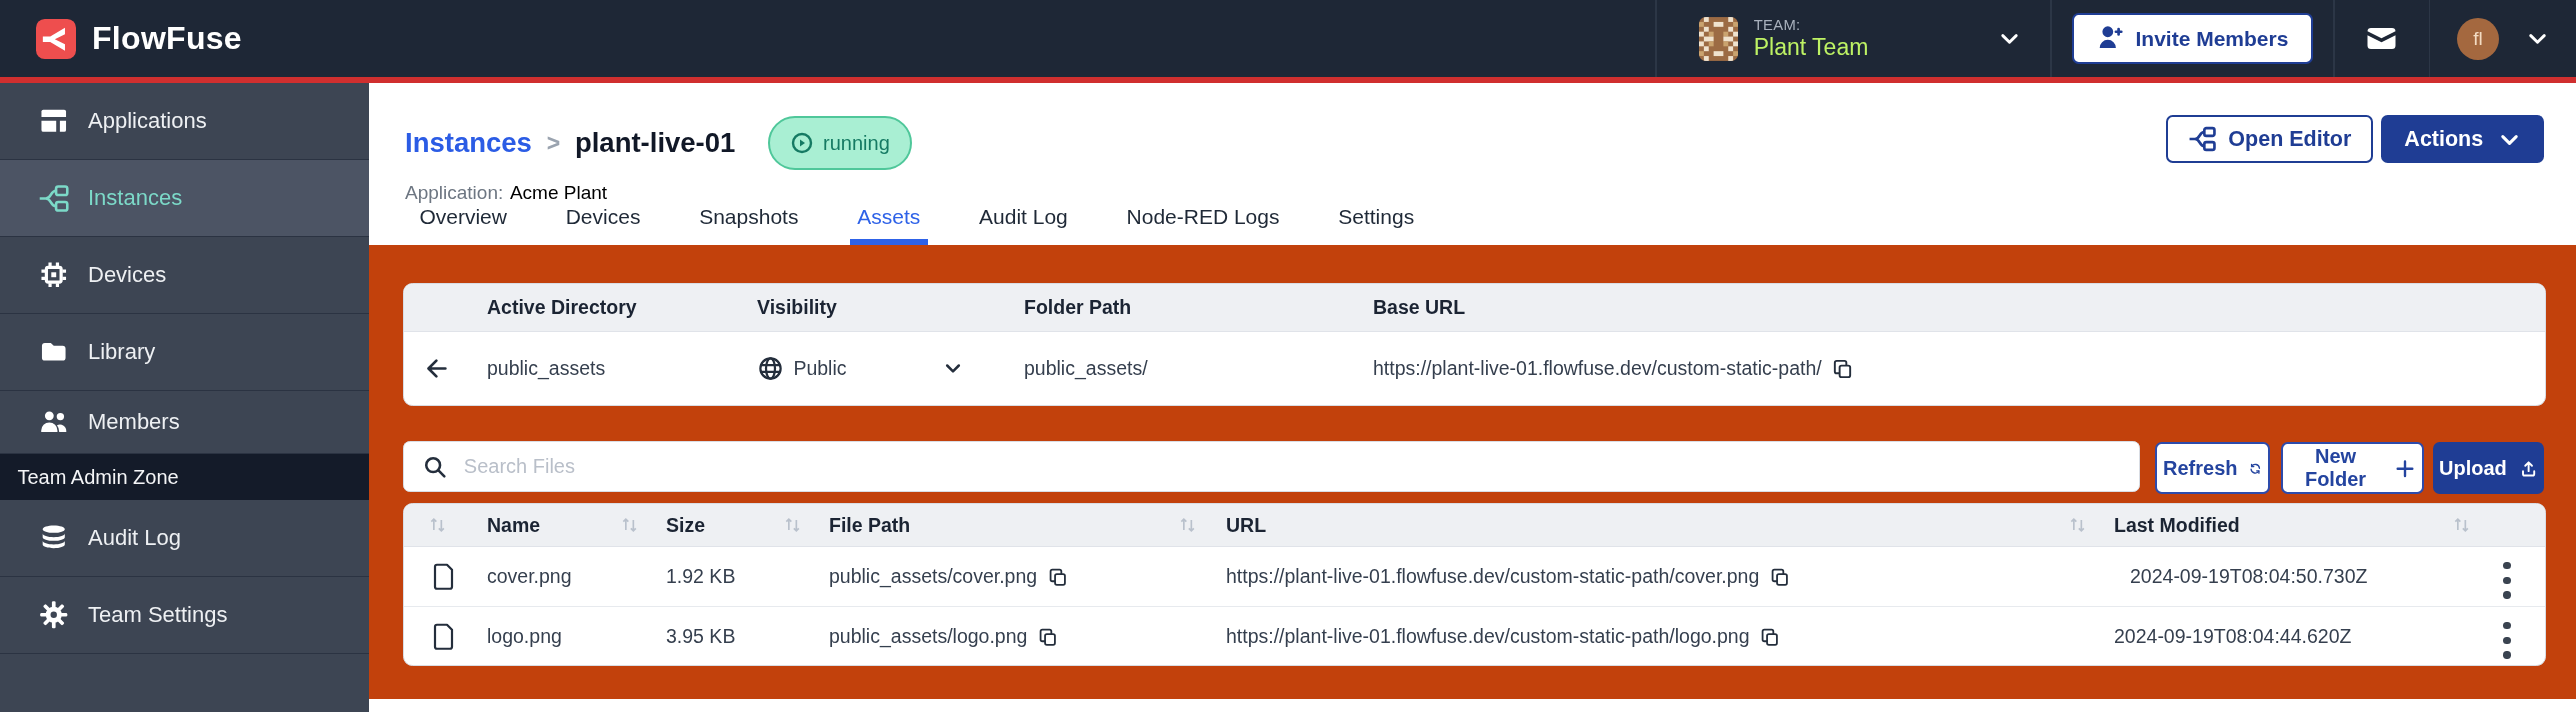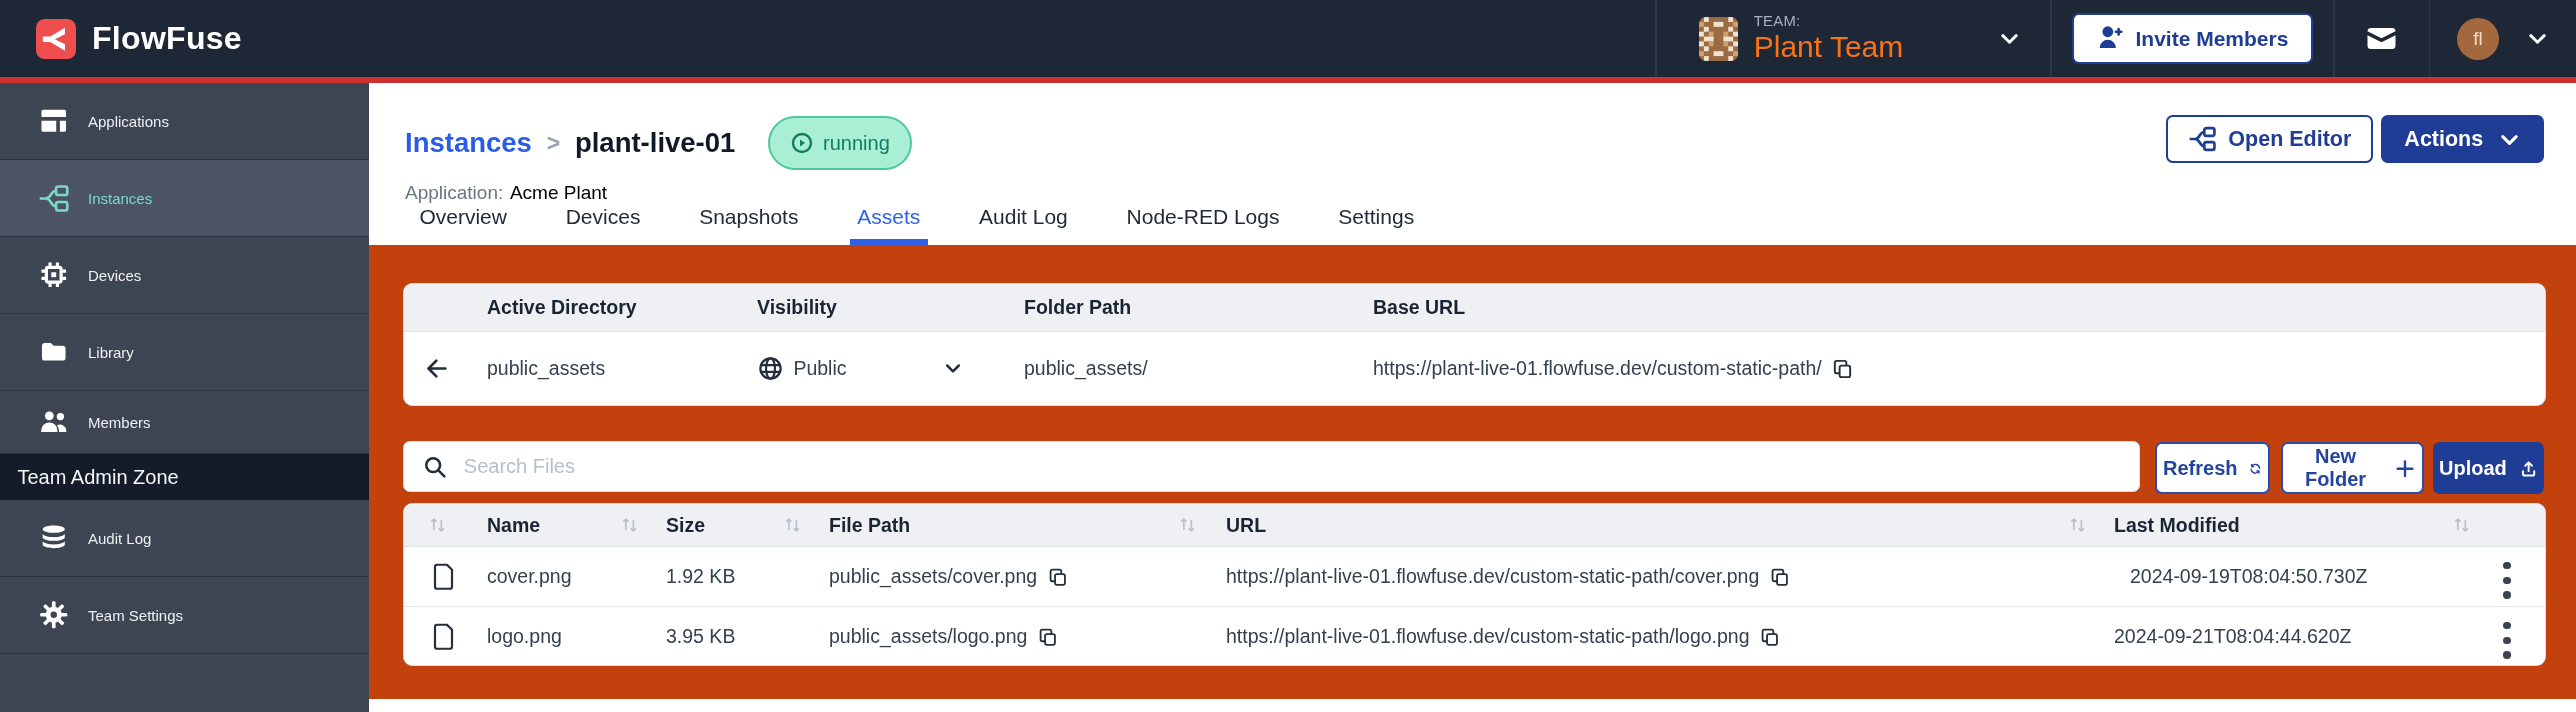--- a/index.html
+++ b/index.html
@@ -11,31 +11,31 @@
   .red-line{position:absolute;left:0;top:77px;width:2576px;height:6px;background:#d02f2f;}
   .brand{display:flex;align-items:center;gap:16px;margin-left:36px;cursor:pointer;}
   .logo-box{width:40px;height:40px;border-radius:8.7px;background:#ee4e4e;display:flex;align-items:center;justify-content:center;}
   .brand-name{color:#ffffff;font-size:32px;font-weight:bold;letter-spacing:0.3px;}
   .topbar-right{display:flex;align-items:stretch;height:77px;padding-left:20px;}
   .tb-sep{width:1.3px;background:#2c3646;height:77px;}
   .team-selector{display:flex;align-items:center;gap:16px;padding:0 29.5px 0 42px;cursor:pointer;min-width:322px;}
   .team-avatar{width:39px;height:44px;border-radius:6.7px;overflow:hidden;flex:0 0 auto;}
   .team-text{display:flex;flex-direction:column;line-height:1.15;flex:1;}
   .team-label{color:#a9b1bd;font-size:14.8px;letter-spacing:0.3px;}
-  .team-name{color:#f97316;font-size:30px;}
+  .team-name{color:#bef264;font-size:23px;}
   .chev{stroke:#ffffff;stroke-width:3;fill:none;stroke-linecap:round;stroke-linejoin:round;}
   .invite-wrap{display:flex;align-items:center;padding:0 20px;}
   .btn-invite{display:flex;align-items:center;gap:12px;background:#ffffff;border:2px solid #1f3d94;border-radius:6.7px;height:51px;padding:0 23px;color:#1f3d94;font-size:21px;font-weight:bold;cursor:pointer;font-family:inherit;}
   .mail-wrap{display:flex;align-items:center;justify-content:center;padding:0 29.5px;cursor:pointer;}
   .user-menu{display:flex;align-items:center;gap:27px;padding:0 27px 0 27px;cursor:pointer;}
   .user-avatar{width:42px;height:42px;border-radius:50%;background:#a4683f;color:#f3dcc3;display:flex;align-items:center;justify-content:center;font-size:19px;}
 
   
   .sidebar{position:absolute;left:0;top:83px;width:369px;height:630px;background:#3d4553;}
-  .side-item{display:flex;align-items:center;gap:19px;height:76px;padding-left:38px;border-bottom:1.3px solid #2b3342;cursor:pointer;color:#eef0f3;font-size:15px;}
+  .side-item{display:flex;align-items:center;gap:19px;height:76px;padding-left:38px;border-bottom:1.3px solid #2b3342;cursor:pointer;color:#eef0f3;font-size:22px;}
   .side-item .s-icon{width:31px;height:31px;display:flex;align-items:center;justify-content:center;flex:0 0 auto;}
   .side-item.active{background:#4c5464;color:#7cd9c8;}
   .side-item.short{height:62px;}
   .admin-band{height:46px;background:#141b29;display:flex;align-items:center;padding-left:17.5px;color:#f4f5f7;font-size:20px;}
   .admin-item{border-top:none;}
 
   
   .main{position:absolute;left:369px;top:83px;width:2207px;height:630px;background:#ffffff;}
   .main-header{position:absolute;left:0;top:0;width:2207px;height:162px;background:#ffffff;border-bottom:1.3px solid #e5e7eb;}
   .crumb-row{position:absolute;left:36px;top:32px;height:56px;display:flex;align-items:center;gap:14.8px;}
@@ -457,21 +457,21 @@
           </span>
           <span class="cell" style="left:822px;">
             <span>https://plant-live-01.flowfuse.dev/custom-static-path/logo.png</span>
             <span class="copy-btn">
                 <svg width="21.5" height="21.5" viewBox="0 0 24 24" fill="none" stroke="#242e3c" stroke-width="2">
                   <rect x="9" y="9" width="11" height="12" rx="2"></rect>
                   <path d="M16 9V6a2 2 0 00-2-2H6a2 2 0 00-2 2v9a2 2 0 002 2h3"></path>
                 </svg>
               </span>
           </span>
-          <span class="cell" style="left:1710px;">2024-09-21T08:04:44.620Z</span>
+          <span class="cell" style="left:1710px;">2024-09-19T08:04:44.620Z</span>
           <span class="kebab" style="left:2094px;top:9.4px;">
               <i></i>
               <i></i>
               <i></i>
             </span>
         </div>
       </div>
 
     </div>
   </div>

